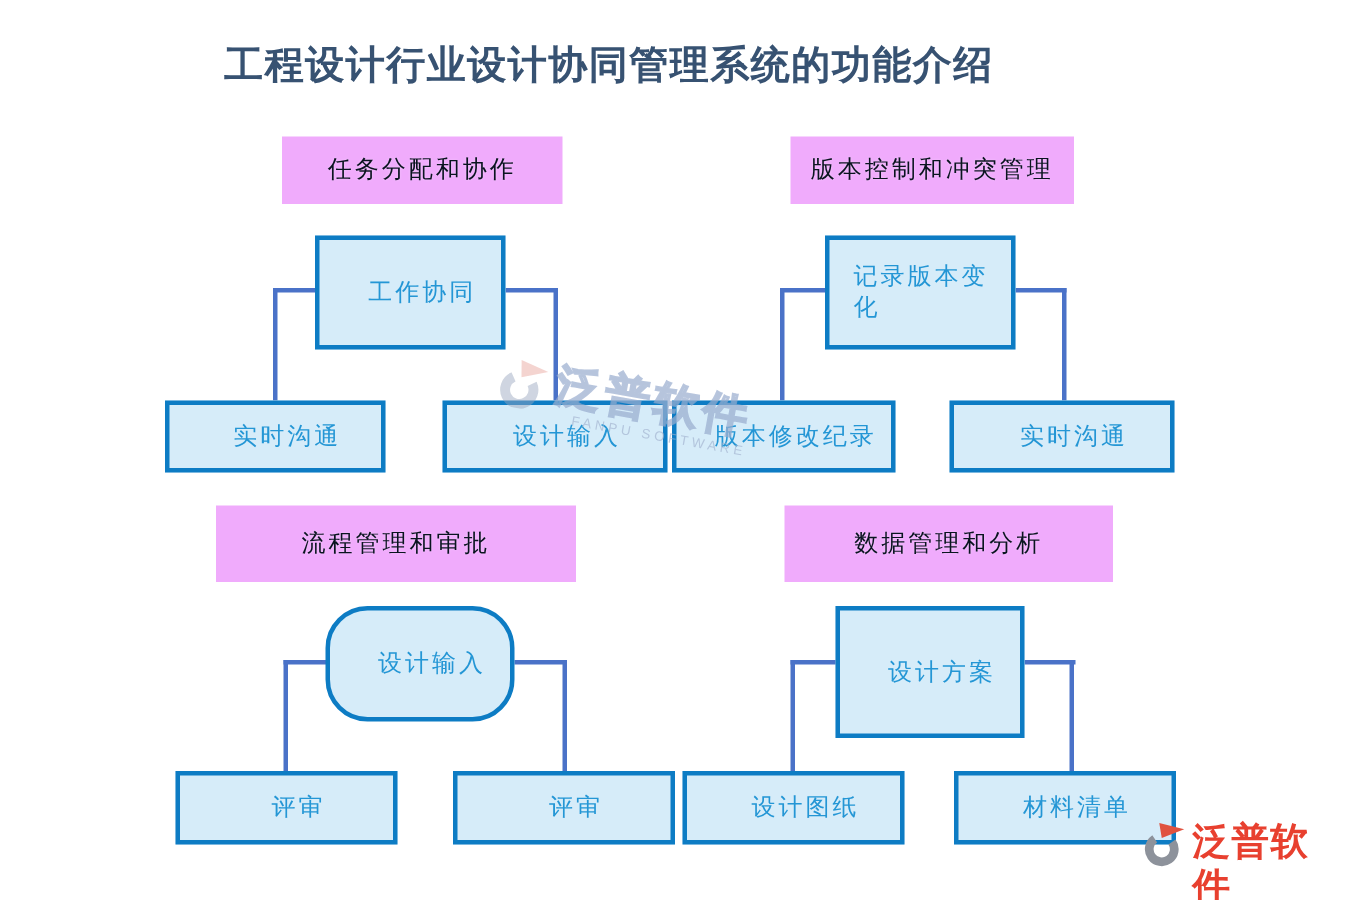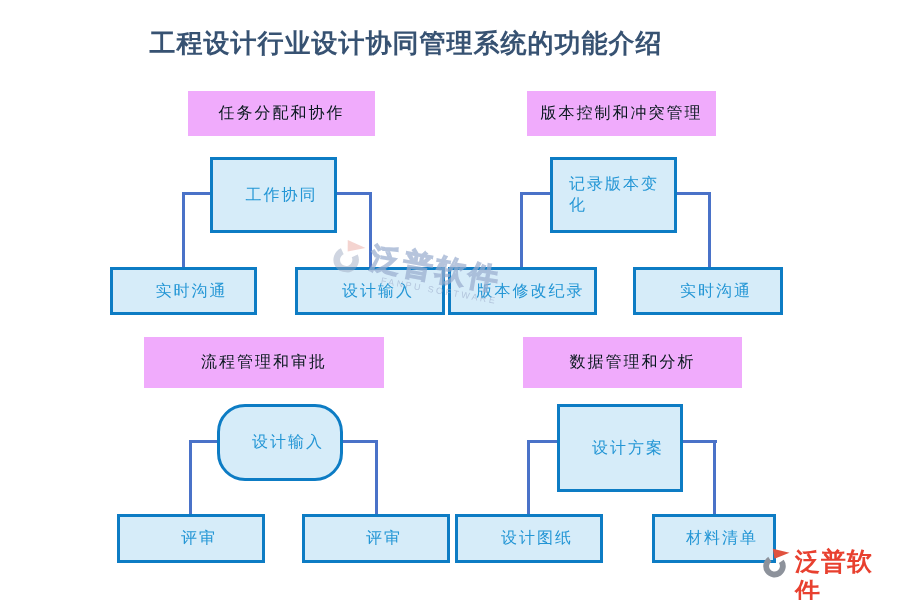--- a/index.html
+++ b/index.html
@@ -85,21 +85,21 @@
   </div>
 
   <div>
     <div class="hdr" style="left:523px;top:337px;width:219px;height:51px;text-align:center;">数据管理和分析</div>
     <div class="cl" style="left:527px;top:440px;width:33px;height:3px;"></div>
     <div class="cl" style="left:527px;top:440px;width:3px;height:74px;"></div>
     <div class="cl" style="left:683px;top:440px;width:34px;height:3px;"></div>
     <div class="cl" style="left:713px;top:440px;width:3px;height:74px;"></div>
     <div class="box" style="left:557px;top:404px;width:126px;height:88px;">设计方案</div>
     <div class="box" style="left:455px;top:514px;width:148px;height:49px;">设计图纸</div>
-    <div class="box" style="left:652px;top:514px;width:124px;height:49px;">材料清单</div>
+    <div class="box" style="left:636px;top:514px;width:148px;height:49px;">材料清单</div>
   </div>
 
   <div class="wm">
     <span style="opacity:.55;">
       <svg width="34" height="34" viewBox="0 0 36 36">
         <circle cx="15" cy="23" r="10" fill="none" stroke="#9aa7bd" stroke-width="7" stroke-dasharray="47 16" transform="rotate(-35 15 23)"></circle>
         <path d="M13 2 L33 7 L15 14 Z" fill="#e8a39b"></path>
       </svg>
     </span>
     <span class="wm-txt">

